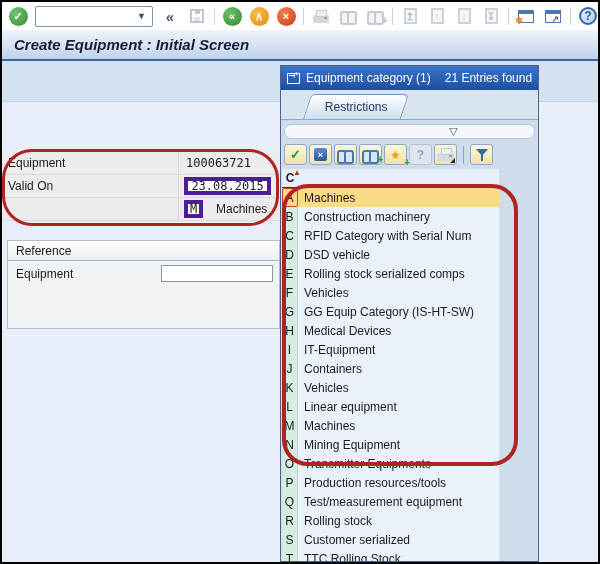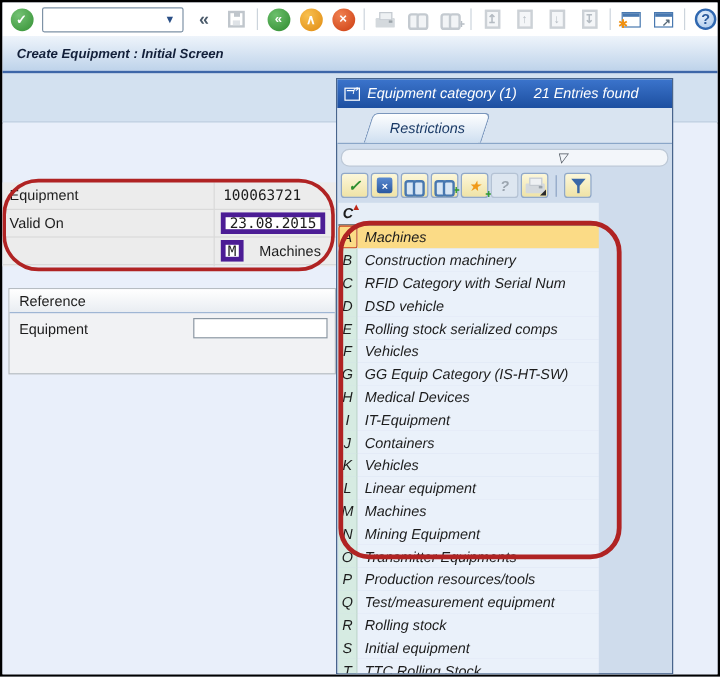--- a/index.html
+++ b/index.html
@@ -45,49 +45,49 @@
   .winic.star::after { content:"✱"; position:absolute; bottom:-4px; left:-4px; color:#f09010; font-size:10px; }
   .winic.arrow::after{ content:"↗"; position:absolute; bottom:-2px; right:1px; color:#566878; font-size:9px; font-weight:bold; }
   .helpc{ width:18px; height:18px; border-radius:50%; border:2px solid #3068b0; color:#2a5a9c;
           background:radial-gradient(circle at 35% 30%, #e6f0fb, #a6c6ea); font-weight:bold; font-size:12px;
           display:inline-flex; align-items:center; justify-content:center; }
 
   
   .titlebar { position:absolute; left:0; top:28px; right:0; height:31px;
     background:linear-gradient(#eef4fb, #bed3ea); border-bottom:2px solid #3d66a8;
     display:flex; align-items:center; padding-left:12px; z-index:1; }
-  .titlebar span { font-size:11px; font-weight:bold; font-style:italic; color:#13203a; }
+  .titlebar span { font-size:15px; font-weight:bold; font-style:italic; color:#13203a; }
 
   
   .band-top { position:absolute; left:0; top:59px; right:0; height:41px; background:#d3e1f0; border-bottom:1px solid #c0d0e2; }
   .band-low { position:absolute; left:0; top:101px; right:0; bottom:0; background:#e9effa; }
 
   
   .form-area { position:absolute; left:0; top:150px; width:278px; height:70px; background:#ececec; z-index:1; }
   .form-area::after { content:""; position:absolute; left:176px; top:0; bottom:0; width:1px; background:#d9d9d9; }
   .form-row { height:23px; border-bottom:1px solid #dadada; display:flex; align-items:center; position:relative; }
   .form-row .lbl { padding-left:6px; }
   .val-plain { position:absolute; left:184px; font-family:"DejaVu Sans Mono", monospace; font-size:12px; }
   .val-box { position:absolute; left:182px; height:18px; background:#fff; border:4px solid #4c1d95;
              font-family:"DejaVu Sans Mono", monospace; font-size:12px; display:flex; align-items:center; justify-content:center; }
   .date-box { width:87px; } .cat-box { width:19px; }
   .cat-text { position:absolute; left:214px; }
 
   
-  .ref-box { position:absolute; left:5px; top:238px; width:273px; height:72px; border:1px solid #b6bcc2;
+  .ref-box { position:absolute; left:5px; top:238px; width:273px; height:89px; border:1px solid #b6bcc2;
              background:#f1f2f4; z-index:1; }
   .ref-header { height:20px; background:linear-gradient(#ffffff,#e9edf2); border-bottom:1px solid #9fb6d4;
                 display:flex; align-items:center; padding-left:8px; }
   .ref-row { height:25px; display:flex; align-items:center; padding-left:8px; position:relative; }
   .ref-row input { position:absolute; left:153px; width:112px; height:17px; border:1px solid #8a96a2;
                    background:#fff; font:12px "Liberation Sans",sans-serif; padding:0 2px; }
 
   
-  .popup { position:absolute; left:278px; top:63px; width:281px; height:497px;
-           background:#cfdcec; border:1px solid #48648c; z-index:2; overflow:hidden;font-style:italic; }
+  .popup { position:absolute; left:278px; top:63px; width:259px; height:497px;
+           background:#cfdcec; border:1px solid #48648c; z-index:2; overflow:hidden; }
   .p-title { position:absolute; left:0; top:0; right:0; height:24px;
              background:linear-gradient(#3b74cc,#1d4fa0); color:#fff; display:flex; align-items:center; padding-left:6px; }
   .p-title .t1 { margin-left:6px; } .p-title .t2 { margin-left:14px; }
   .dlg-ic { width:13px; height:11px; border:1px solid #fff; position:relative; flex:none; }
   .dlg-ic::before { content:""; position:absolute; top:1px; left:1px; width:6px; height:1px; background:#fff; }
   .dlg-ic::after { content:"↱"; position:absolute; top:-3px; right:0px; color:#fff; font-size:8px; }
   .p-tabs { position:absolute; left:0; top:24px; right:0; height:30px; background:#d9e4f1; border-bottom:1px solid #8aa6c8; }
   .tab { position:absolute; left:26px; top:4px; width:98px; height:25px;
          background:linear-gradient(#fdfeff,#cfdff0); border:1px solid #7a96bc; border-bottom:none;
          border-radius:5px 5px 0 0; transform:skewX(-18deg);
@@ -344,21 +344,21 @@
         <div class="list-row">
           <span class="cell-code">Q</span>
           <span class="cell-desc">Test/measurement equipment</span>
         </div>
         <div class="list-row">
           <span class="cell-code">R</span>
           <span class="cell-desc">Rolling stock</span>
         </div>
         <div class="list-row">
           <span class="cell-code">S</span>
-          <span class="cell-desc">Initial equipment</span>
+          <span class="cell-desc">Customer serialized</span>
         </div>
         <div class="list-row">
           <span class="cell-code">T</span>
           <span class="cell-desc">TTC Rolling Stock</span>
         </div>
       </div>
   </div>
 
   <div class="anno anno-form"></div>
   <div class="anno anno-list"></div>

